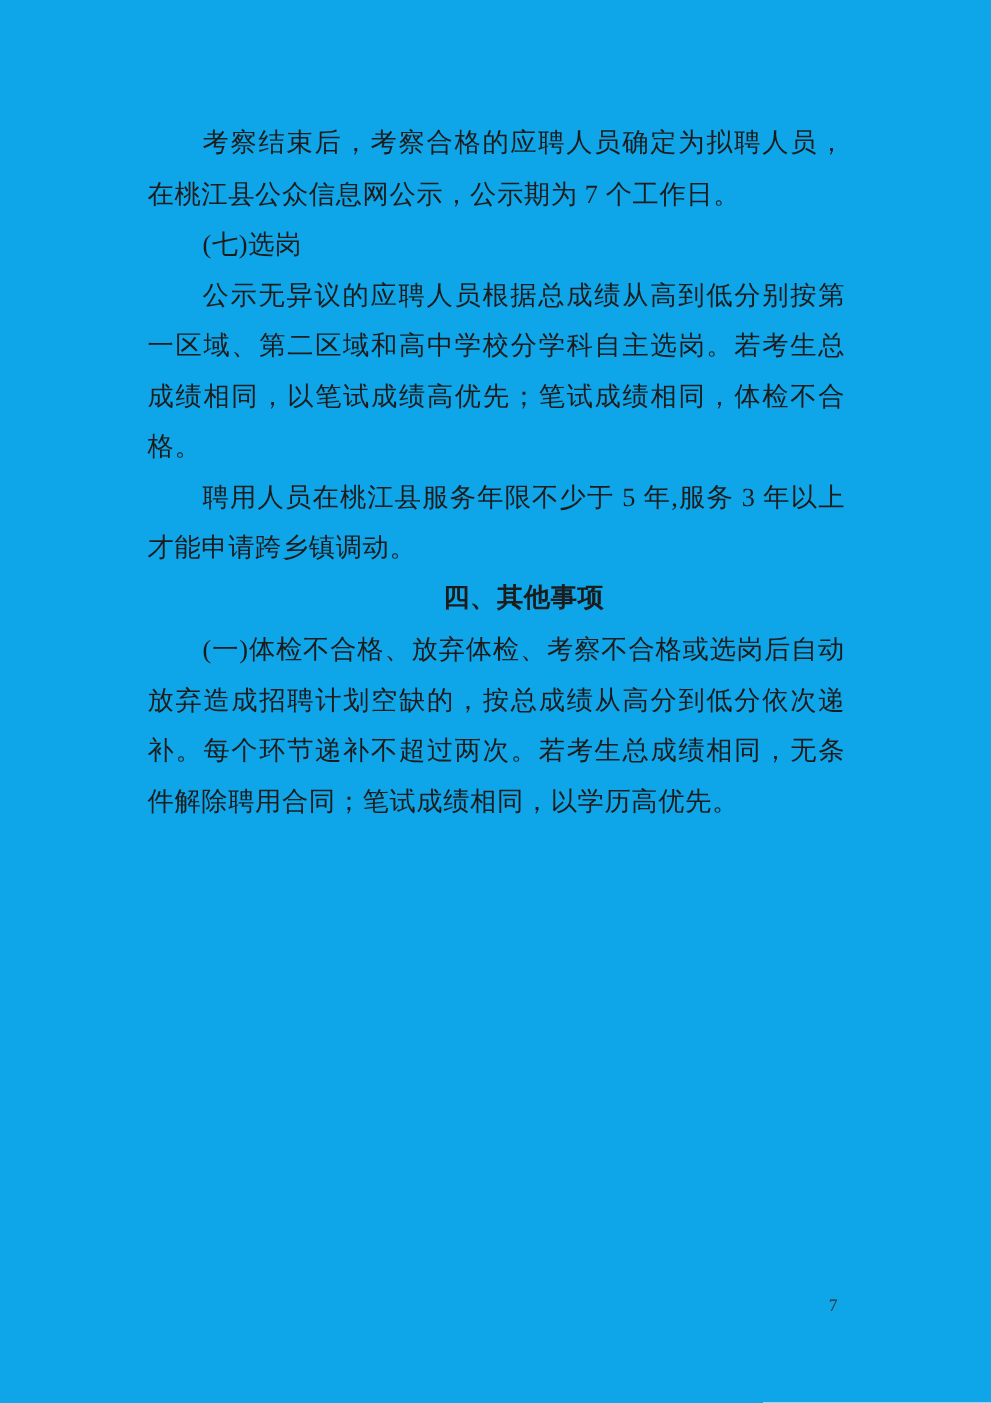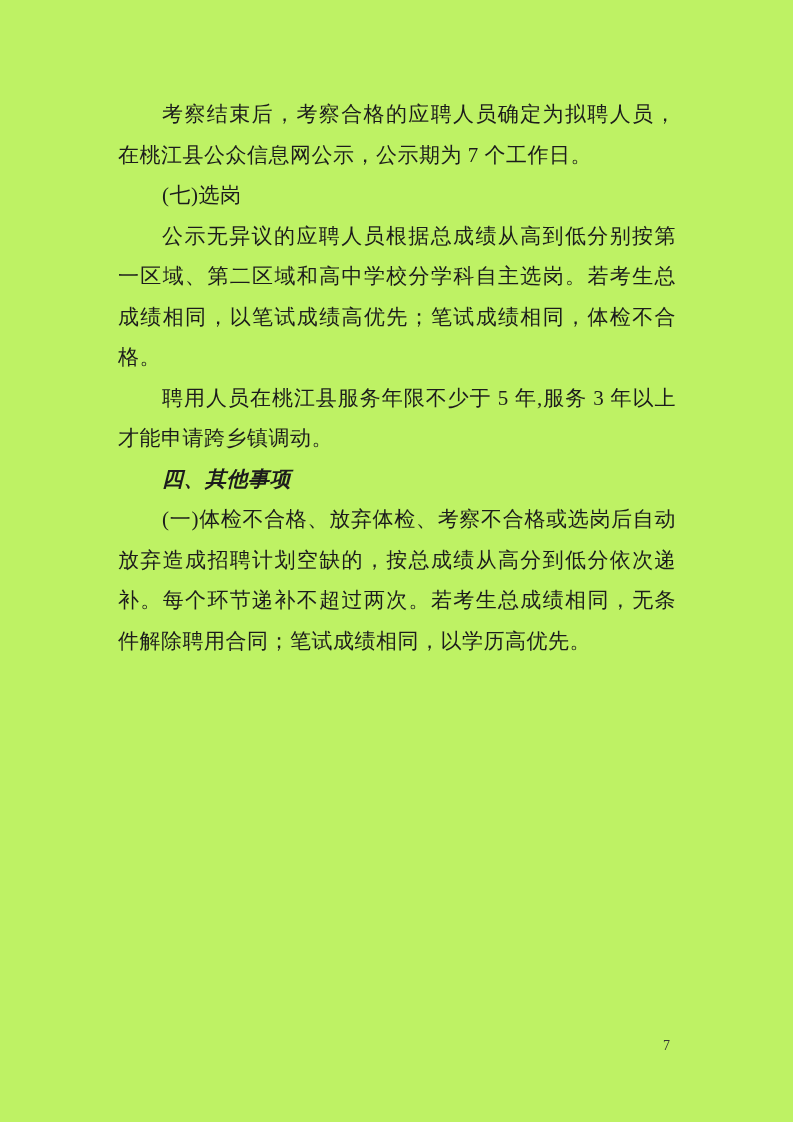--- a/index.html
+++ b/index.html
@@ -4,21 +4,21 @@
 <style>
   html, body {
     margin: 0;
     padding: 0;
     background: #ffffff;
   }
   .page {
     position: relative;
     width: 793px;
     height: 1122px;
-    background: #bef264;
+    background: #0ea5e9;
     overflow: hidden;
     font-family: "Liberation Serif", "DejaVu Serif", serif;
     color: #1c1c1c;
   }
   .content {
     position: absolute;
     left: 118px;
     top: 94px;
     width: 558px;
   }
@@ -29,22 +29,21 @@
     line-height: 40.5px;
     letter-spacing: 0.5px;
     text-align: justify;
     text-justify: inter-character;
     text-indent: 2.1em;
     word-break: break-all;
   }
   p.heading {
     font-family: "Liberation Sans", "DejaVu Sans", sans-serif;
     font-weight: bold;
-    text-align: left;
-    font-style: italic;
+    text-align: center;
   }
   .page-number {
     position: absolute;
     left: 663px;
     top: 1036px;
     font-size: 14px;
     line-height: 20px;
     color: #333333;
   }
 </style>

